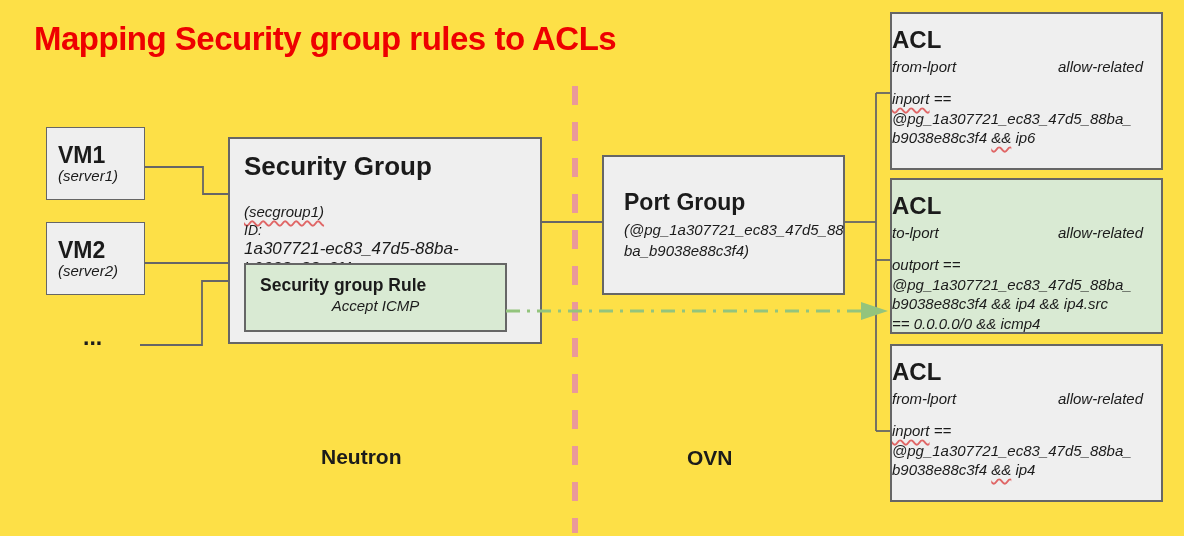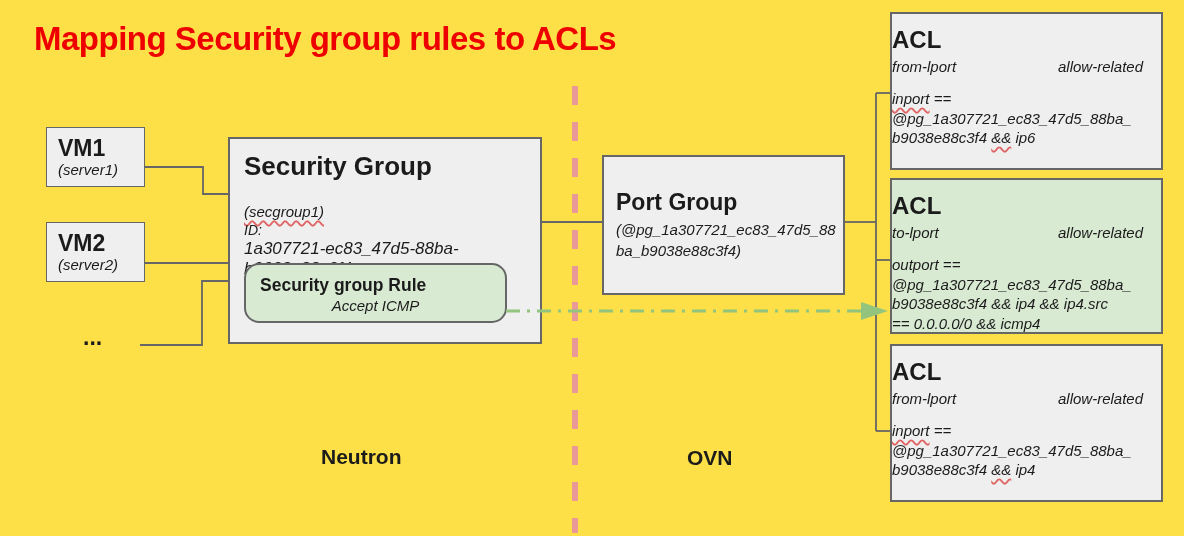--- a/index.html
+++ b/index.html
@@ -18,40 +18,40 @@
   }
   .title{
     position:absolute;left:34px;top:20px;margin:0;
     font-size:33px;font-weight:700;letter-spacing:-0.5px;color:var(--accent-red);
   }
   .box{
     position:absolute;background:var(--box-fill);
     border:2px solid var(--line-gray);box-sizing:border-box;
   }
   
-  .vm{left:46px;width:99px;height:60px;display:flex;flex-direction:column;
+  .vm{left:46px;width:99px;height:73px;display:flex;flex-direction:column;
       justify-content:center;padding:0 11px;border-width:1.5px;}
   #vm1{top:127px}
   #vm2{top:222px}
   .vm-name{font-size:23px;font-weight:700;line-height:1.05;}
   .vm-detail{font-size:15px;font-style:italic;margin-top:0;}
   .ellipsis{position:absolute;left:83px;top:324px;font-size:23px;font-weight:700;}
   
   .sg{left:228px;top:137px;width:314px;height:207px;padding:13px 14px;}
   .sg-title{font-size:26px;font-weight:700;line-height:1.15;}
   .sg-subtitle{font-size:15px;font-style:italic;margin-top:21px;width:max-content;}
   .sg-idlabel{font-size:14px;font-style:italic;margin-top:2px;}
   .sg-id{font-size:17px;font-style:italic;margin-top:1px;}
-  .rule{left:14px;top:124px;width:263px;height:60px;background:var(--highlight-green);
-        padding:10px 14px;border-radius:15px;}
+  .rule{left:14px;top:124px;width:263px;height:69px;background:var(--highlight-green);
+        padding:10px 14px;}
   .rule-title{font-size:17.5px;font-weight:700;line-height:1.15;}
   .rule-detail{font-size:15px;font-style:italic;margin-top:2px;text-align:center;}
   
   .pg{left:602px;top:155px;width:243px;height:140px;display:flex;flex-direction:column;
-      justify-content:center;padding:0 12px;}
+      justify-content:center;padding:0 20px;}
   .pg-title{font-size:23px;font-weight:700;}
   .pg-id{font-size:15px;font-style:italic;white-space:pre-wrap;margin-top:4px;line-height:1.35;}
   
   .zone{position:absolute;font-size:21px;font-weight:700;}
   #zone-neutron{left:321px;top:445px;}
   #zone-ovn{left:687px;top:446px;}
   
   .acl{left:890px;width:273px;padding:13px 0;}
   #acl-0{top:12px;height:158px;}
   #acl-1{top:178px;height:156px;background:var(--highlight-green);}

